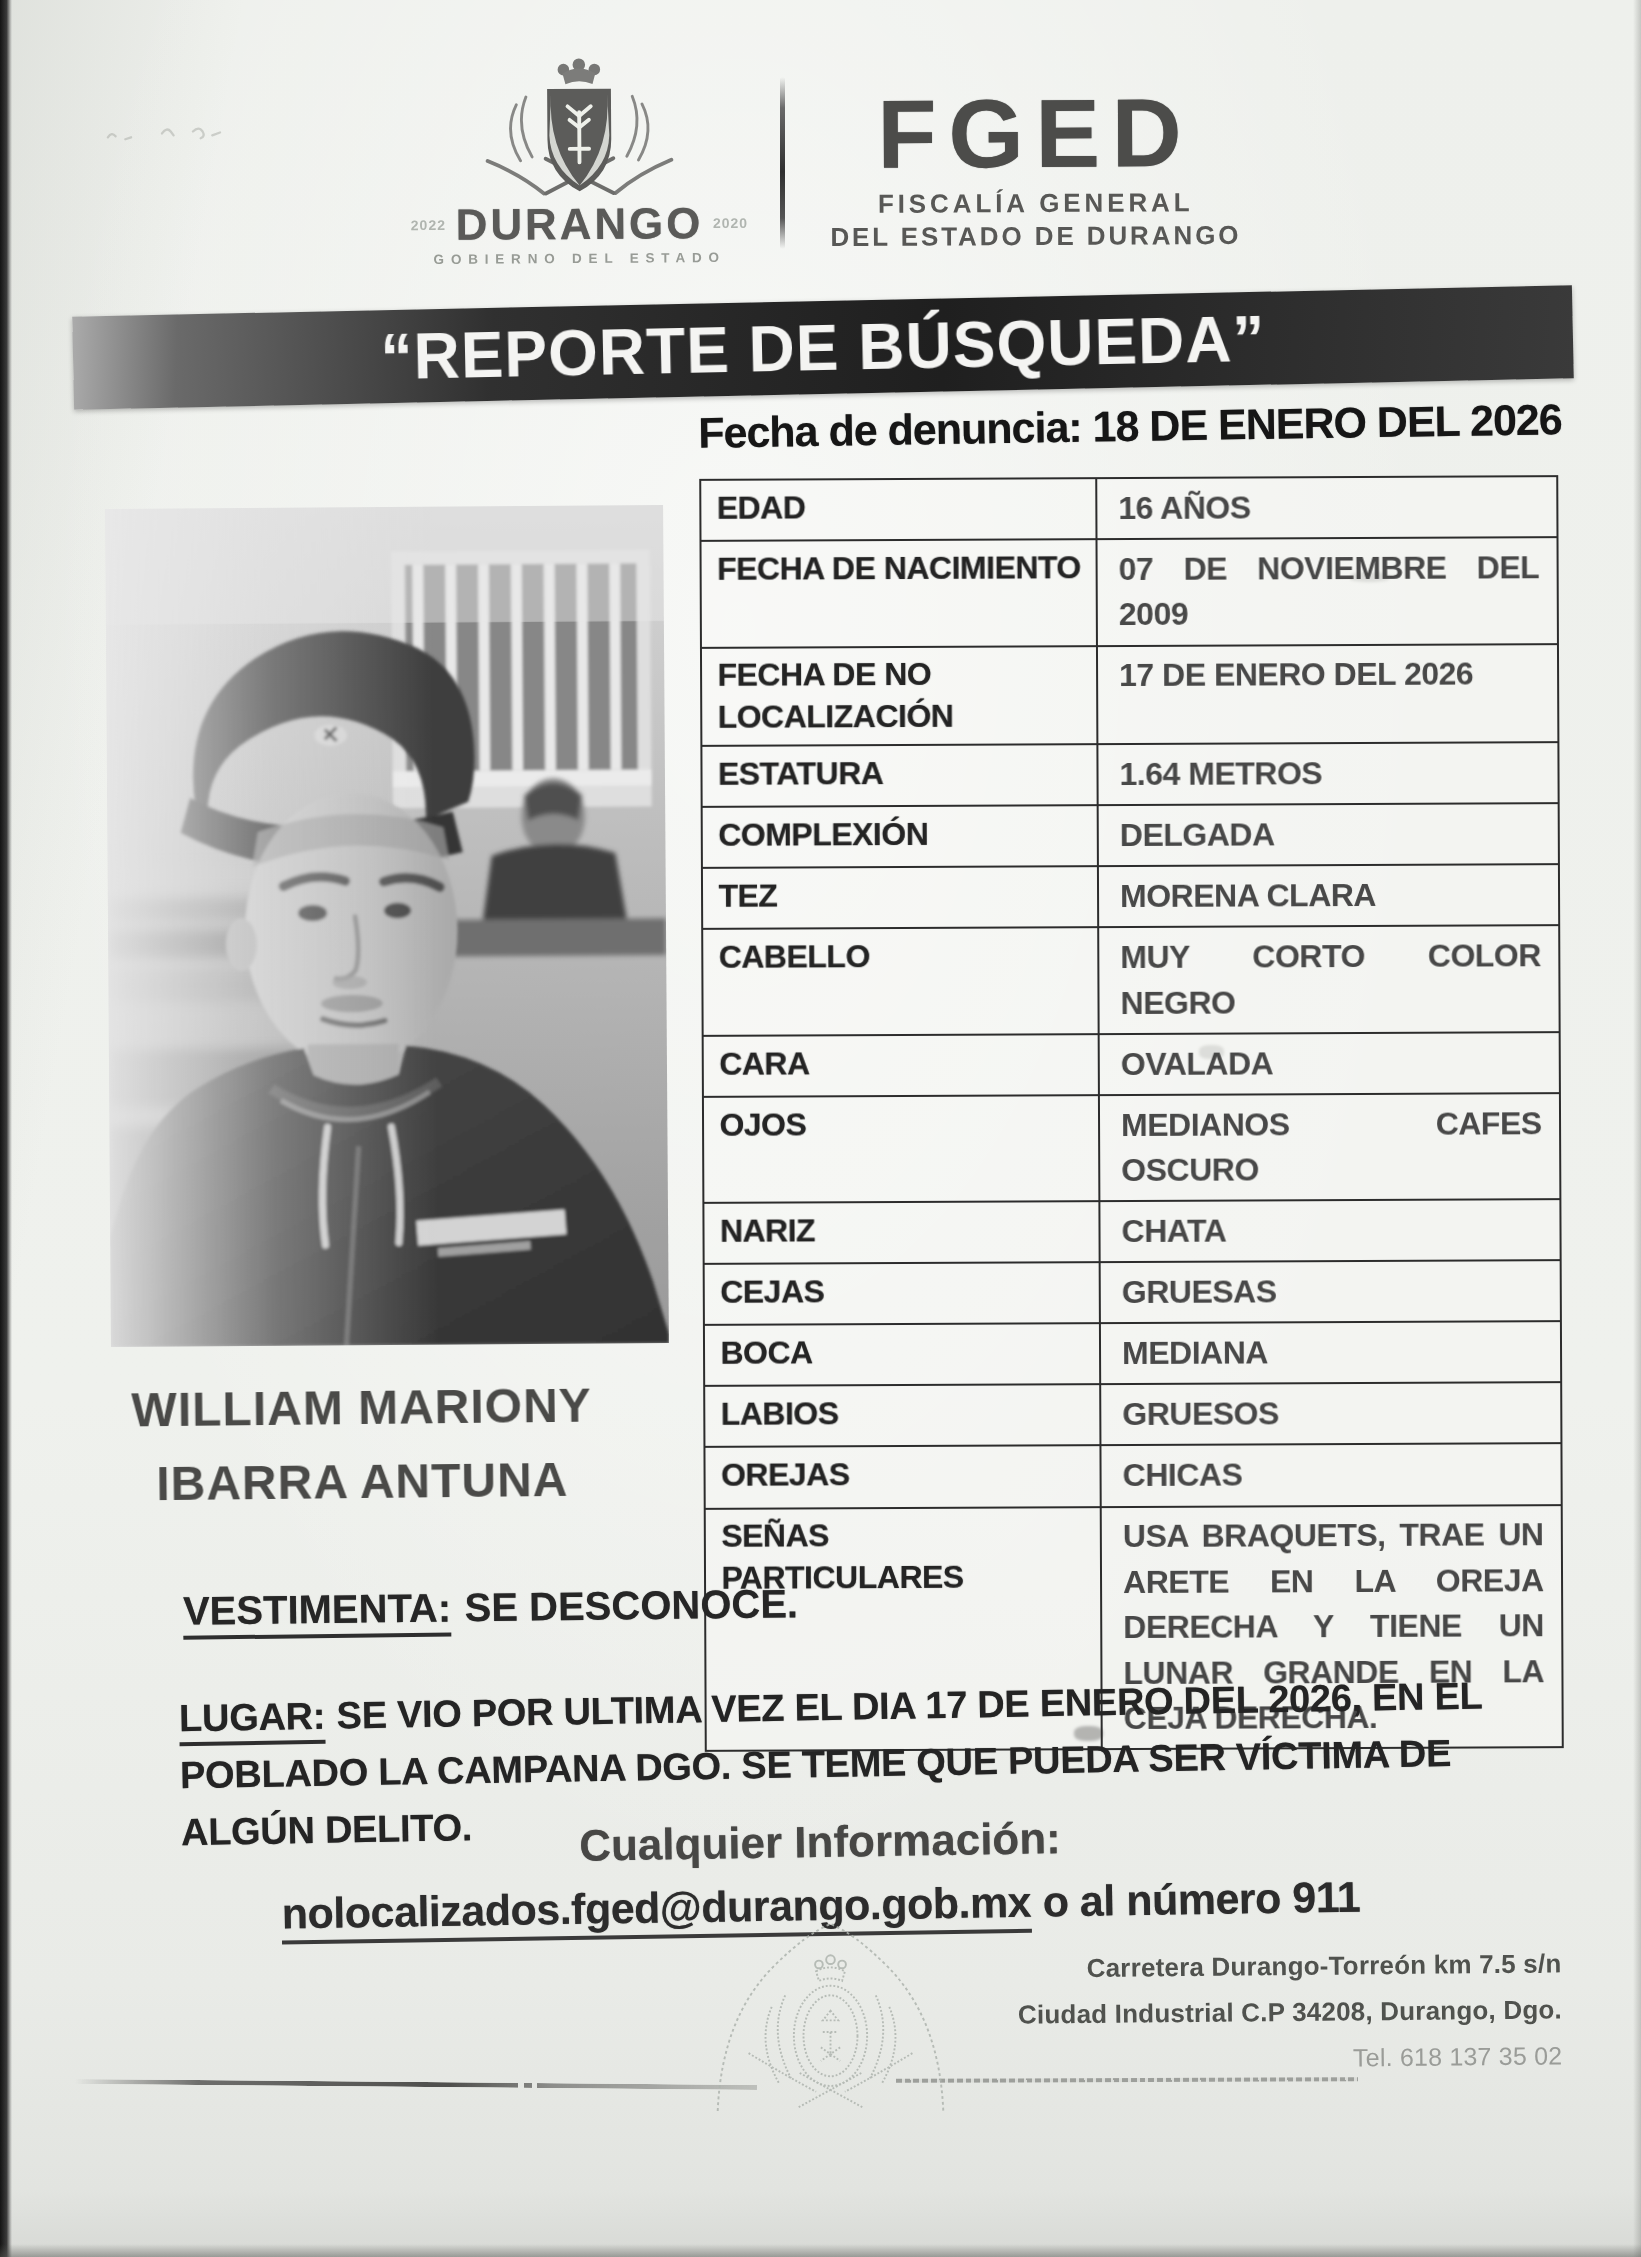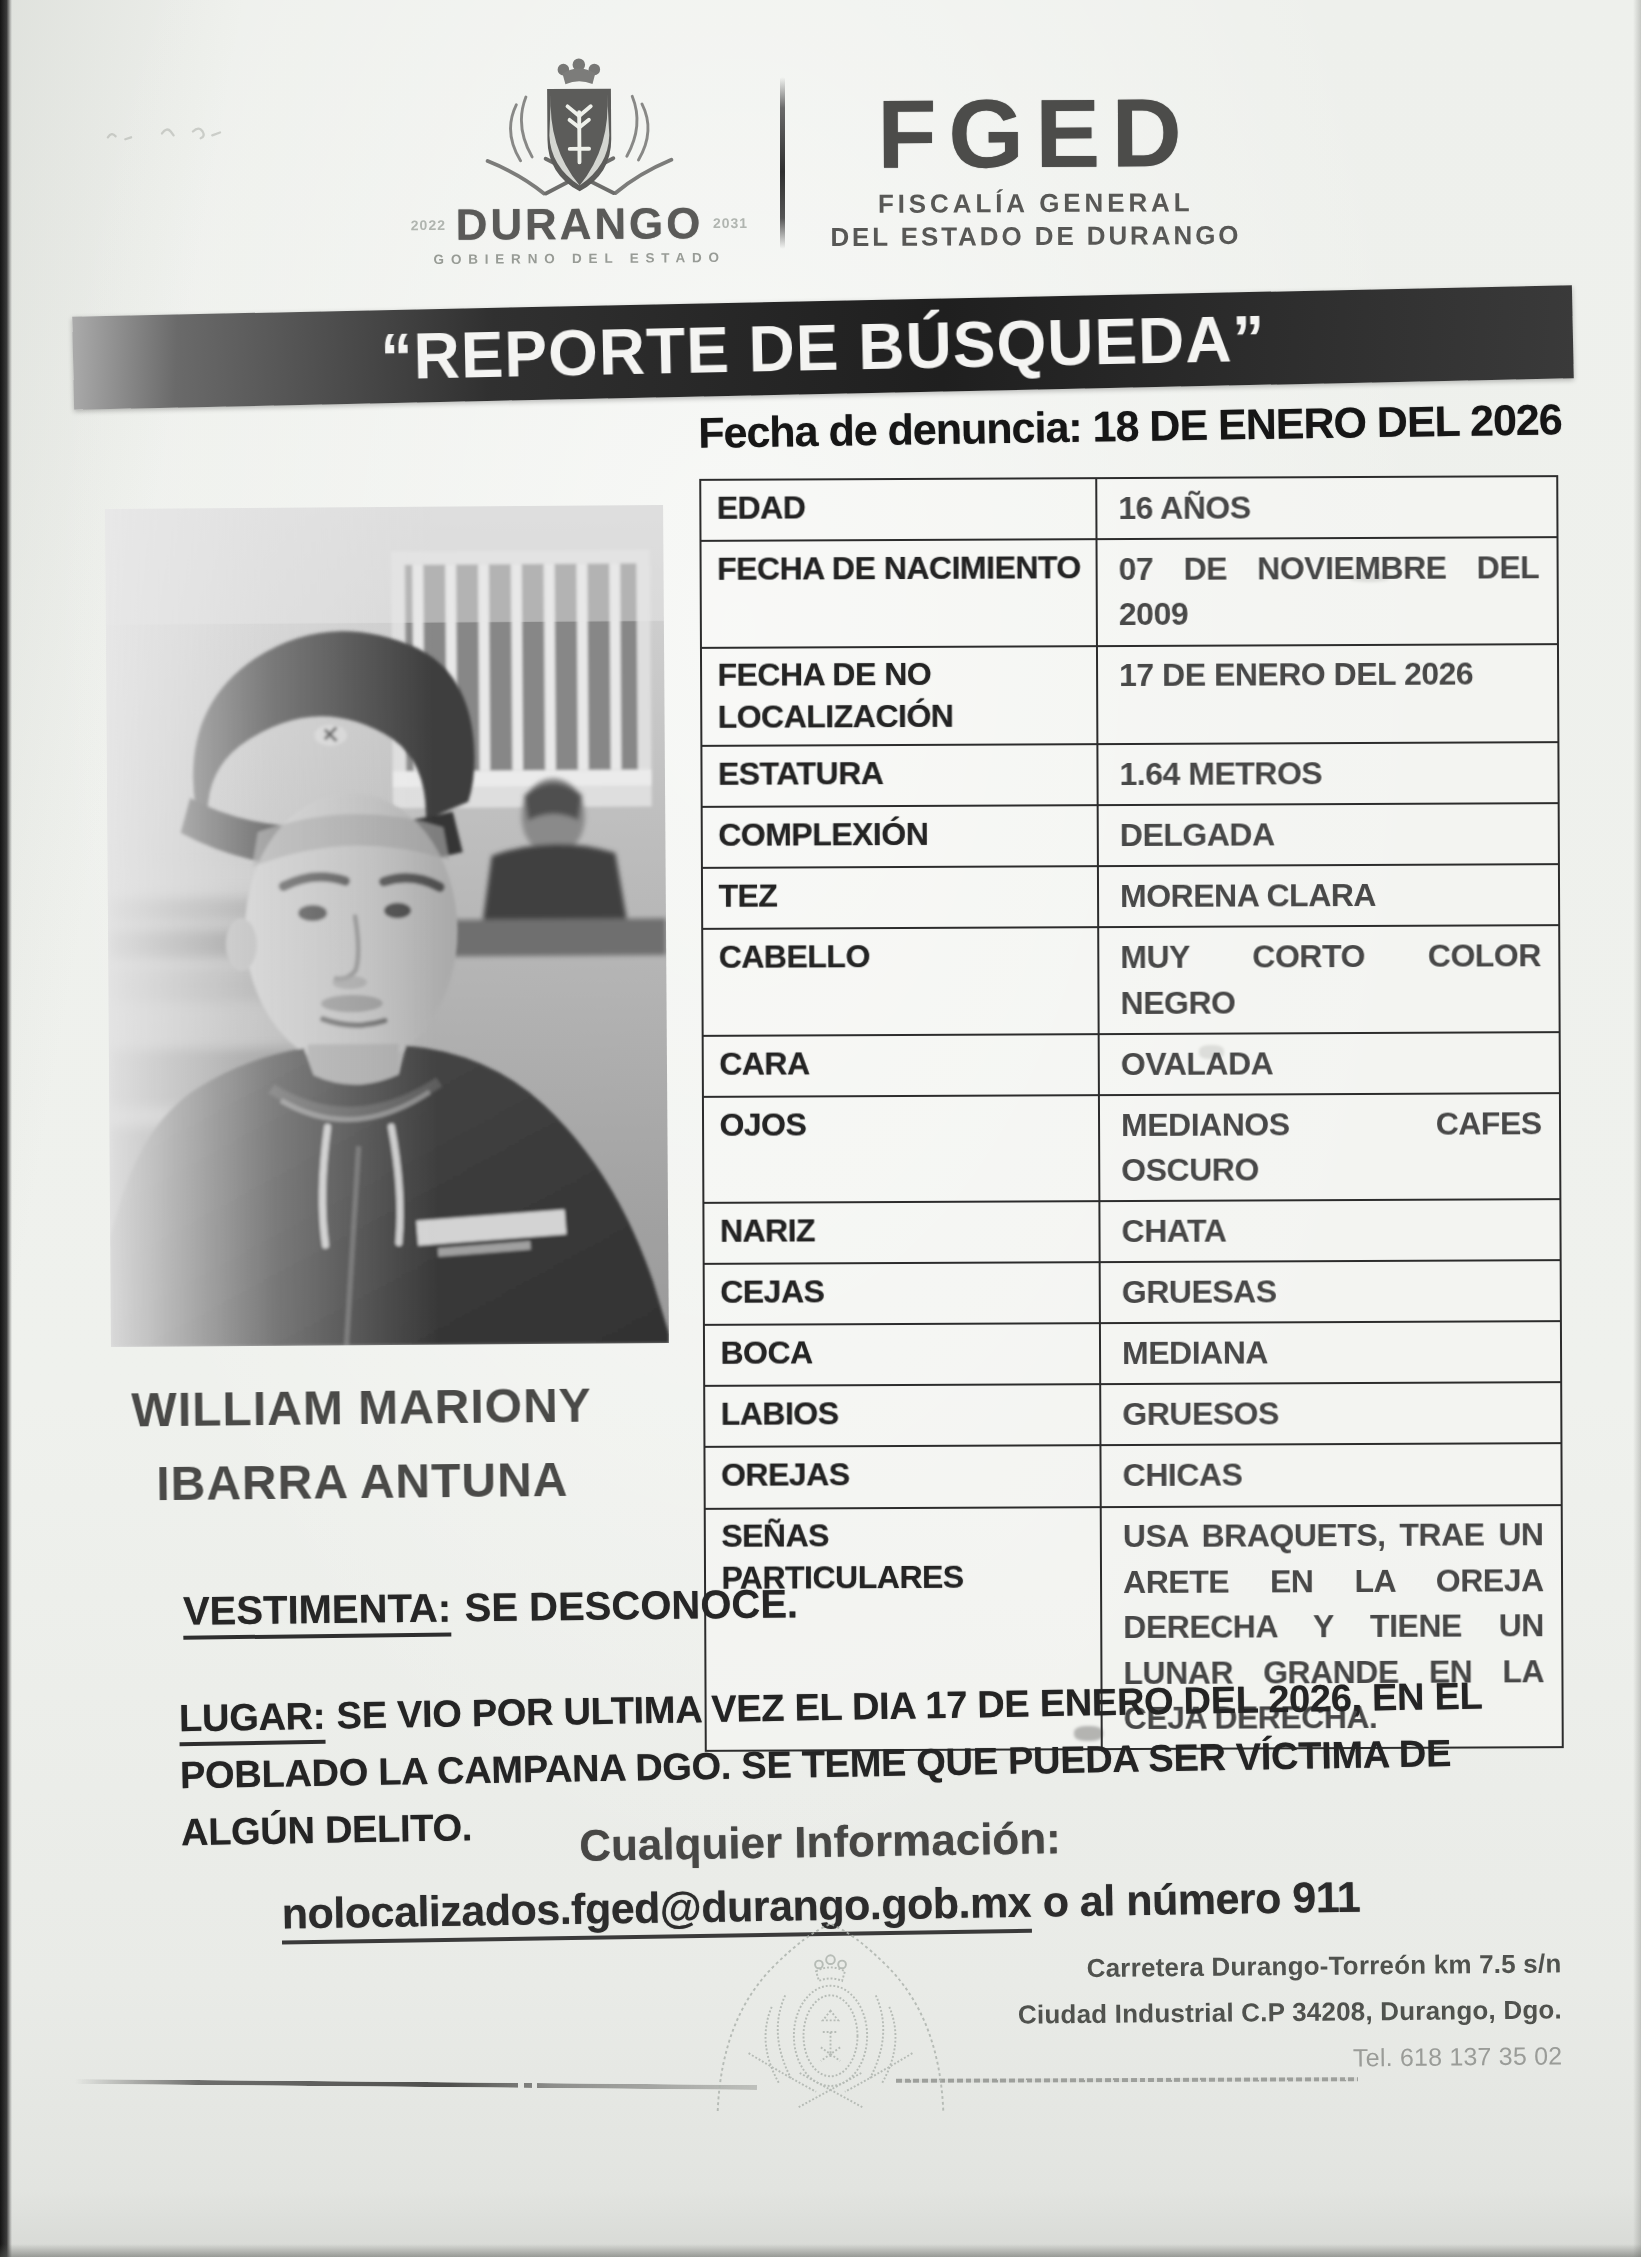--- a/index.html
+++ b/index.html
@@ -155,21 +155,21 @@
 
       <g stroke="#eef0ea" stroke-width="4" fill="none" stroke-linecap="round">
         <path d="M105,58 v52"></path>
         <path d="M105,62 l-12,-10 M105,62 l12,-10 M105,74 l-10,-8 M105,74 l10,-8"></path>
         <path d="M95,96 h20"></path>
       </g>
     </svg>
     <div class="durango-wordrow">
       <span class="durango-year">2022</span>
       <span class="durango-word ink">DURANGO</span>
-      <span class="durango-year">2031</span>
+      <span class="durango-year">2020</span>
     </div>
     <div class="durango-sub">GOBIERNO DEL ESTADO</div>
   </div>
 
   <div class="logo-divider"></div>
 
   <div class="fged-block">
     <div class="fged-acronym ink">FGED</div>
     <div class="fged-sub1">FISCALÍA GENERAL</div>
     <div class="fged-sub2">DEL ESTADO DE DURANGO</div>

